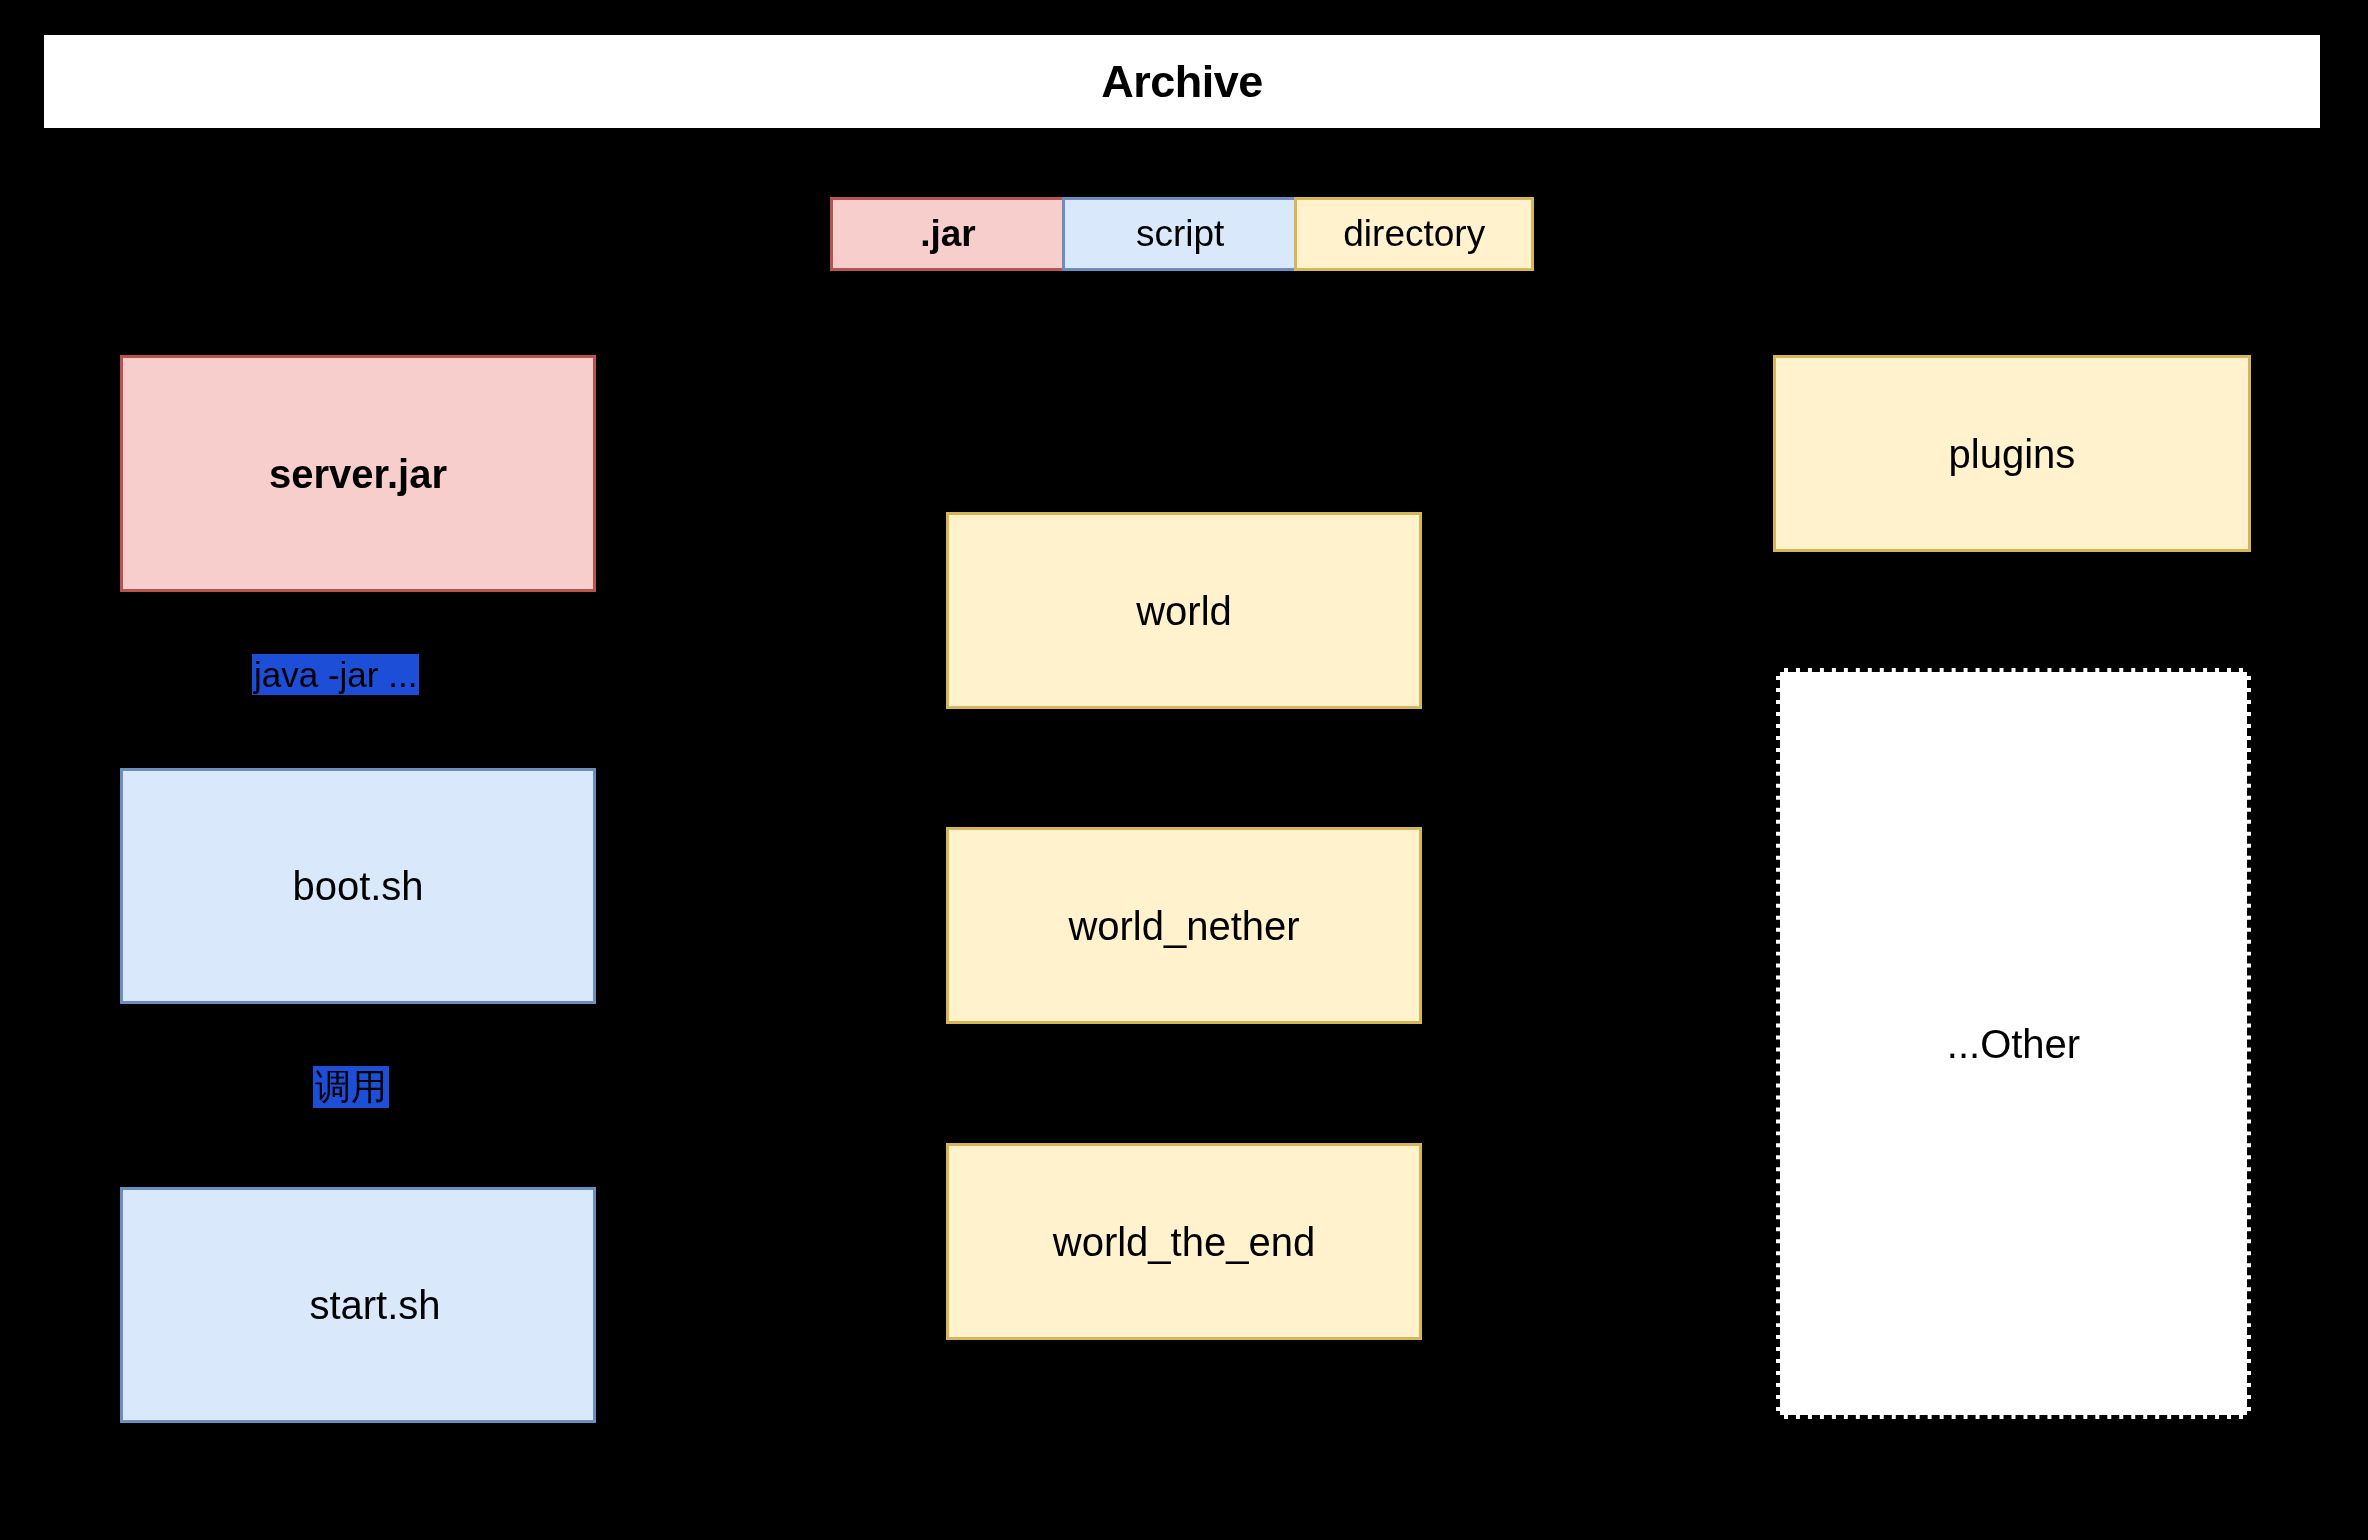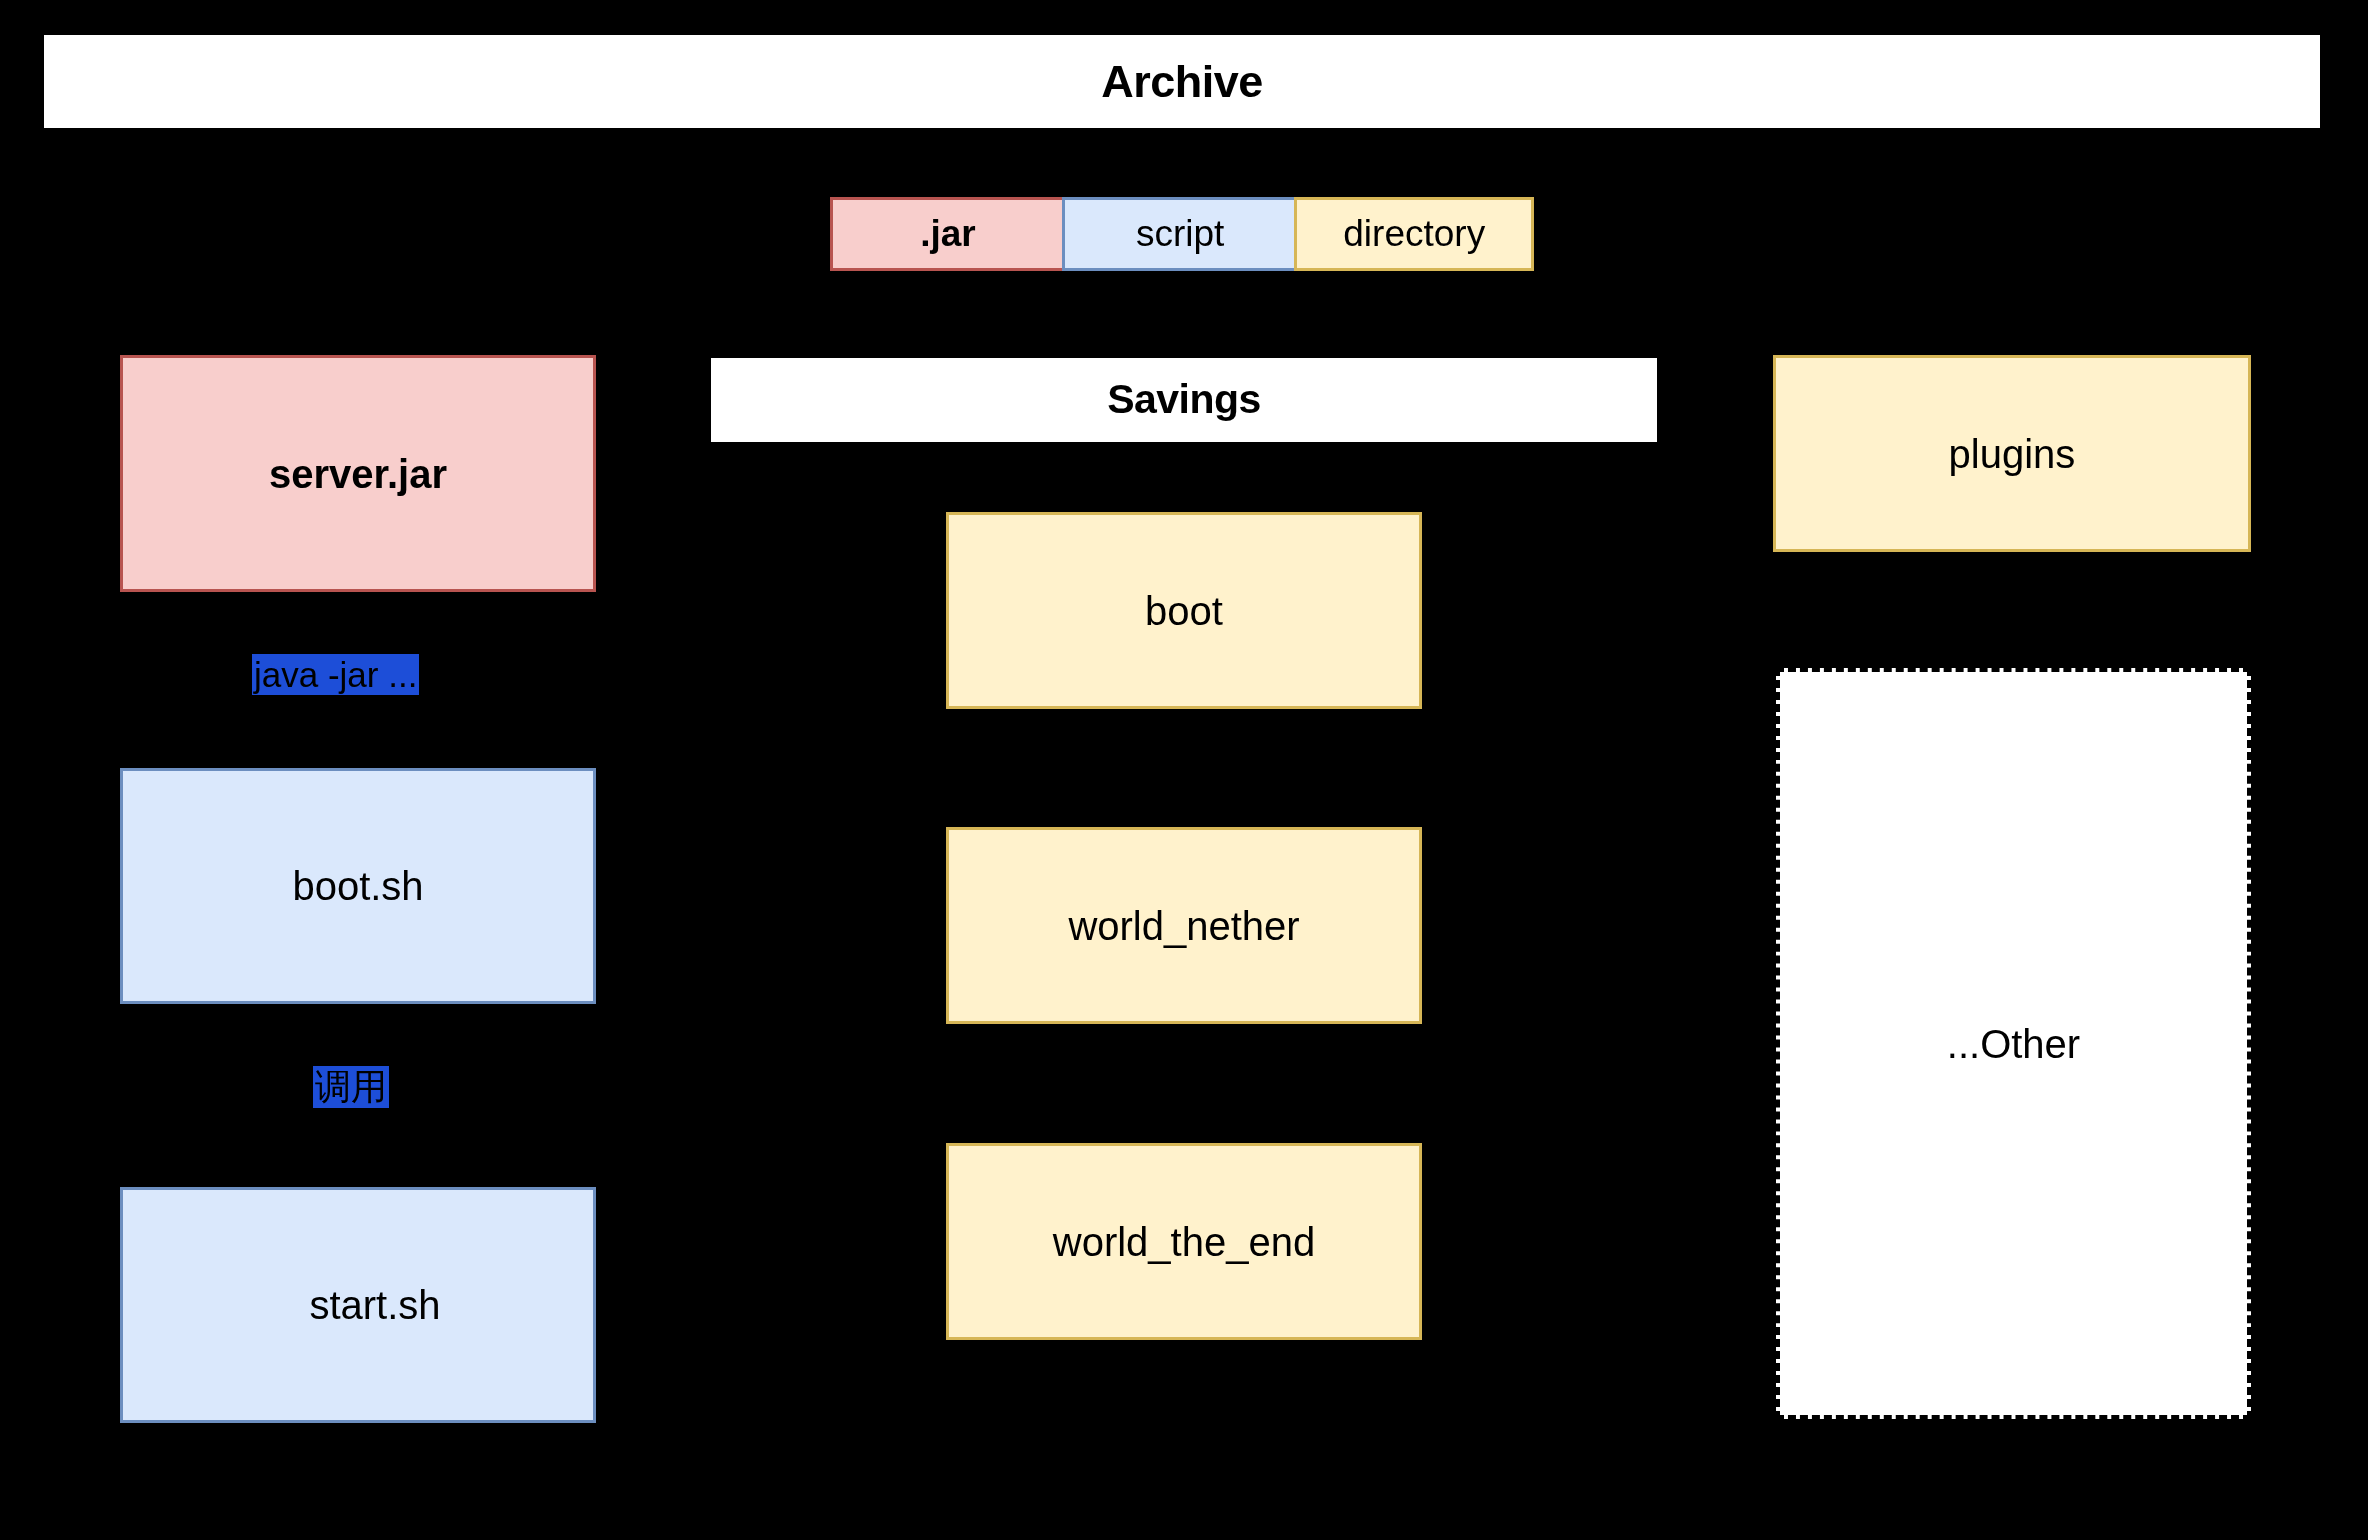--- a/index.html
+++ b/index.html
@@ -132,23 +132,22 @@
   <div class="node bignode jar-box" id="node-server-jar">server.jar</div>
 
   <div class="edge-label" id="label-java-jar">java -jar ...</div>
 
   <div class="node bignode script-box" id="node-boot-sh">boot.sh</div>
 
   <div class="edge-label" id="label-diaoyong">调用</div>
 
   <div class="node bignode script-box" id="node-start-sh">start.sh</div>
 
-  <div class="node titlebar" id="savings-bar">Savings</div>
 
-  <div class="node bignode dir-box" id="node-world">boot</div>
+  <div class="node bignode dir-box" id="node-world">world</div>
 
   <div class="node bignode dir-box" id="node-world-nether">world_nether</div>
 
   <div class="node bignode dir-box" id="node-world-the-end">world_the_end</div>
 
   <div class="node bignode dir-box" id="node-plugins">plugins</div>
 
   <div class="node other-box" id="node-other">...Other</div>
 
 </div>

